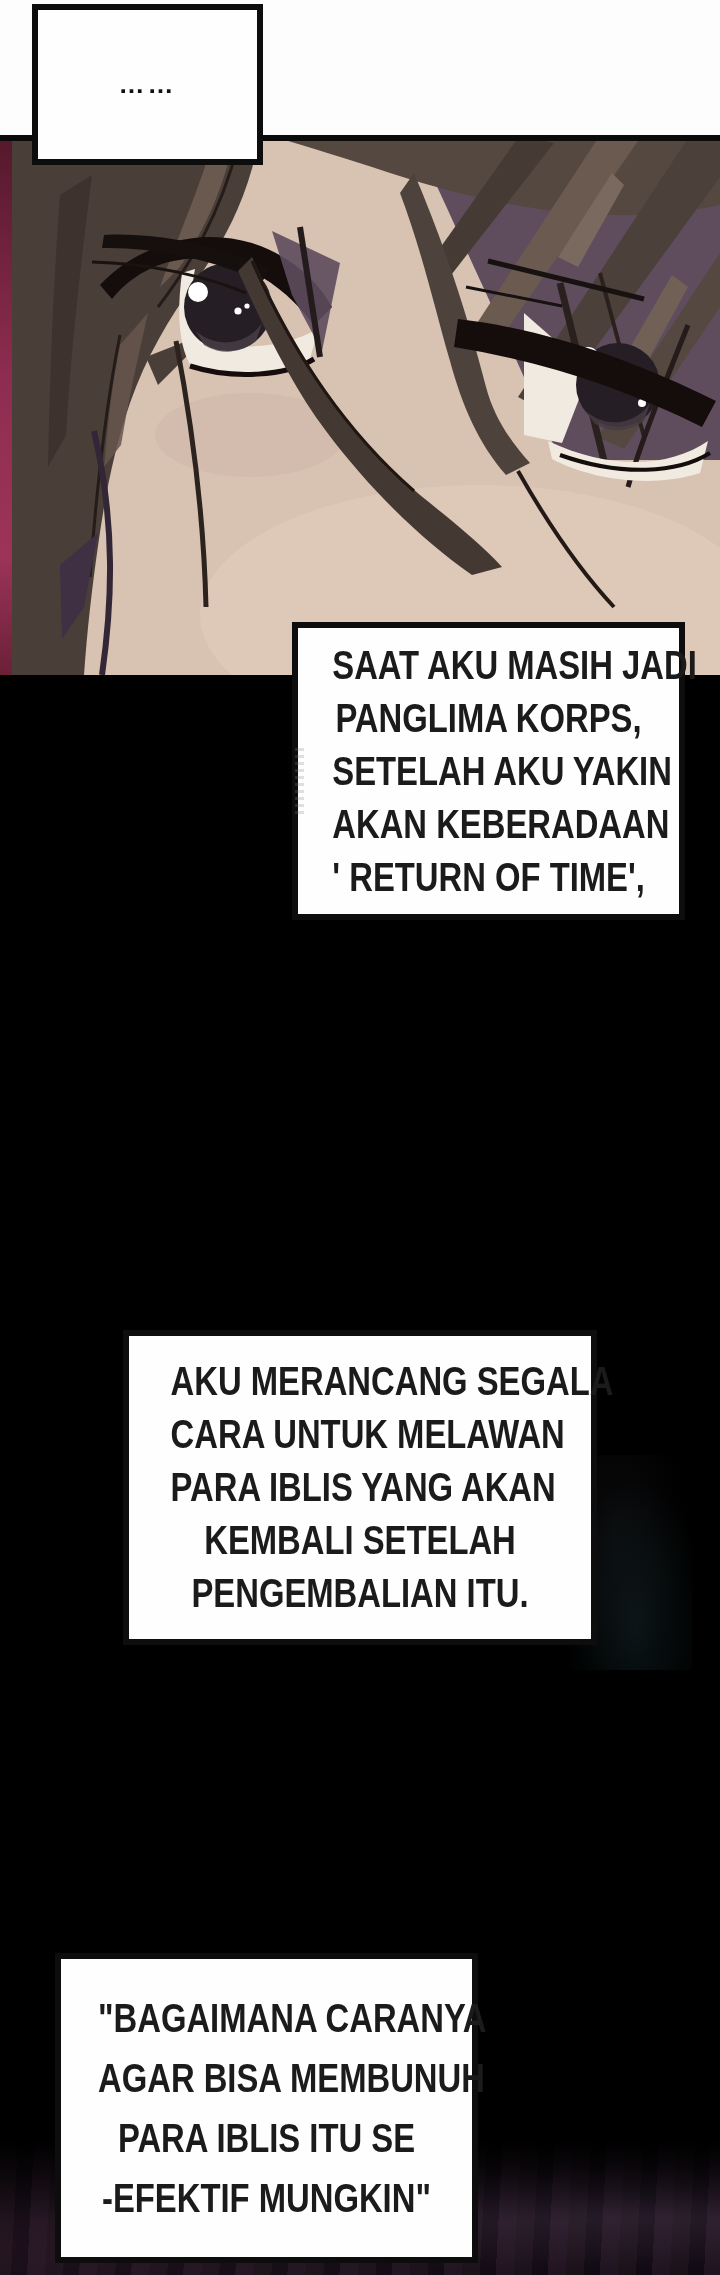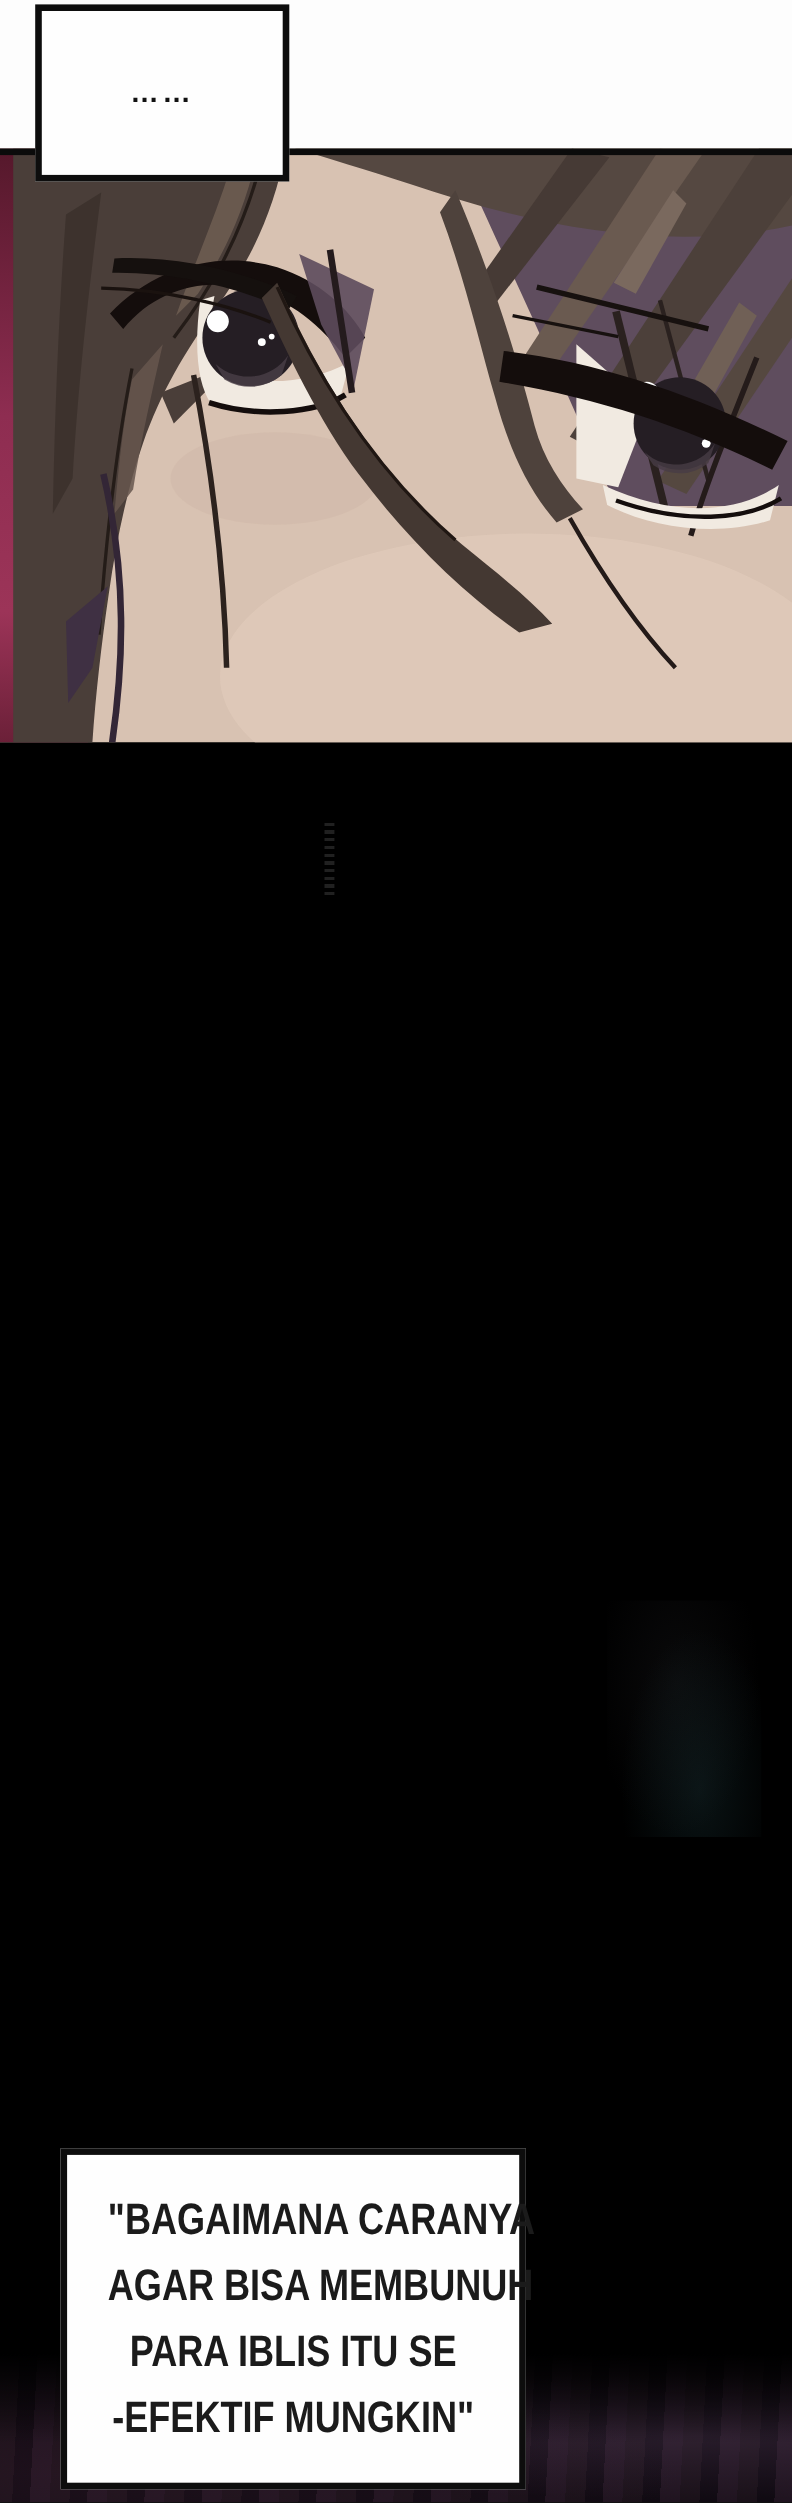--- a/index.html
+++ b/index.html
@@ -147,21 +147,39 @@
   </div>
 
   <div class="faint-figure"></div>
 
   <div class="bottom-texture"></div>
 
   <div class="sbox" id="box-ellipsis">
     <div class="ellipsis-text">……</div>
   </div>
 
+  <div class="sbox" id="box1">
+    <div class="lines">
+      <div class="line">SAAT AKU MASIH JADI</div>
+      <div class="line">PANGLIMA KORPS,</div>
+      <div class="line">SETELAH AKU YAKIN</div>
+      <div class="line">AKAN KEBERADAAN</div>
+      <div class="line">' RETURN OF TIME',</div>
+    </div>
+  </div>
 
+  <div class="sbox" id="box2">
+    <div class="lines">
+      <div class="line">AKU MERANCANG SEGALA</div>
+      <div class="line">CARA UNTUK MELAWAN</div>
+      <div class="line">PARA IBLIS YANG AKAN</div>
+      <div class="line">KEMBALI SETELAH</div>
+      <div class="line">PENGEMBALIAN ITU.</div>
+    </div>
+  </div>
 
   <div class="sbox box3" id="box3">
     <div class="lines">
       <div class="line">"BAGAIMANA CARANYA</div>
       <div class="line">AGAR BISA MEMBUNUH</div>
       <div class="line">PARA IBLIS ITU SE</div>
       <div class="line">-EFEKTIF MUNGKIN"</div>
     </div>
   </div>
 

